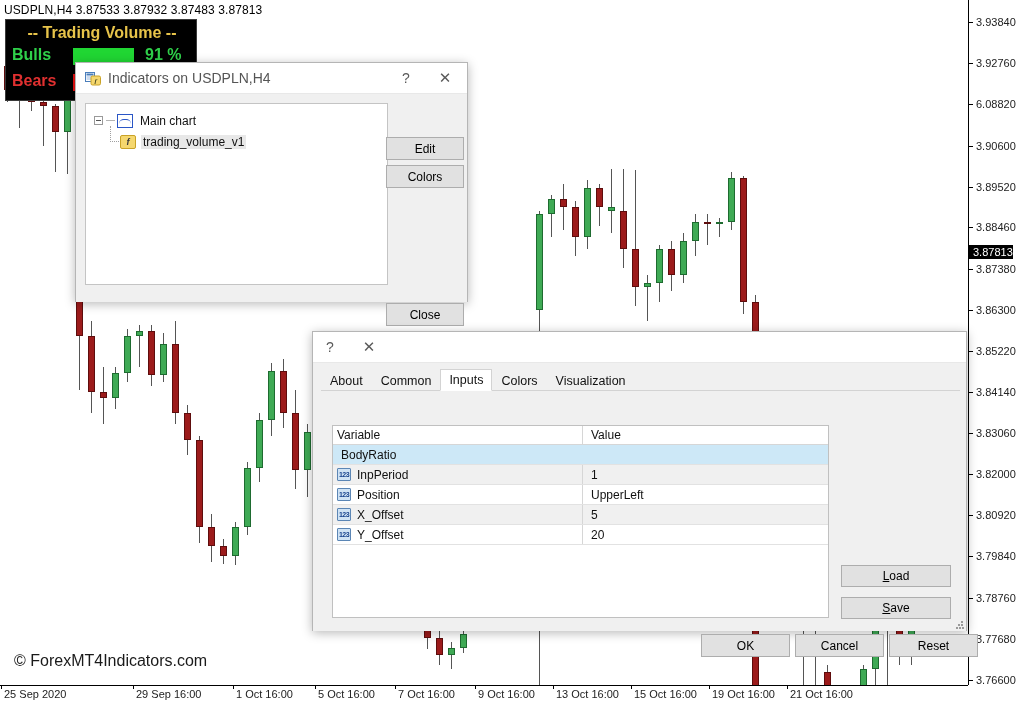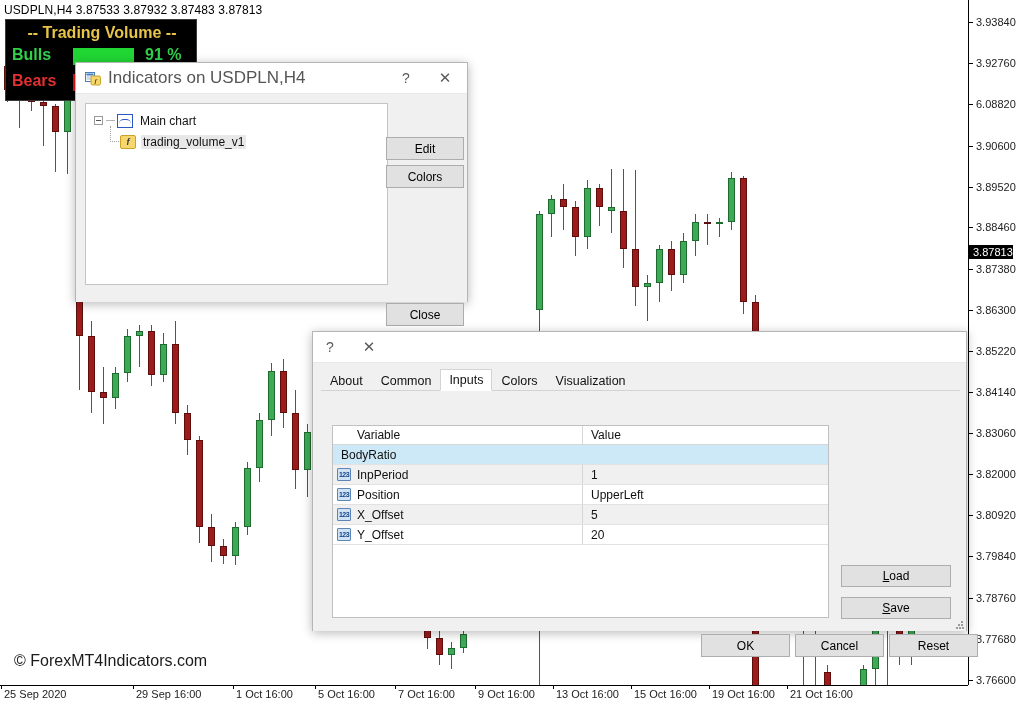--- a/index.html
+++ b/index.html
@@ -169,21 +169,21 @@
     align-items: center;
     border-bottom: 1px solid #e8e8e8;
   }
   .dlg-title-icon {
     width: 16px; height: 16px;
     margin-left: 9px; margin-right: 7px;
     flex: 0 0 auto;
     position: relative;
   }
   .dlg-title-text {
-    font-size: 17px;
+    font-size: 14px;
     color: #555555;
     white-space: nowrap;
     flex: 1 1 auto;
   }
   .dlg-btn-help, .dlg-btn-close {
     width: 34px; height: 30px;
     display: flex; align-items: center; justify-content: center;
     color: #5a5a5a;
     font-size: 14px;
     flex: 0 0 auto;
@@ -336,21 +336,21 @@
     overflow: hidden;
   }
   .grid-header {
     display: flex;
     height: 19px;
     background: #ffffff;
     border-bottom: 1px solid #d6d6d6;
     font-size: 12px;
     color: #111;
   }
-  .grid-header .gh-var  { width: 250px; padding-left: 24px; line-height: 19px; border-right: 1px solid #d6d6d6; }
+  .grid-header .gh-var  { width: 250px; padding-left: 4px; line-height: 19px; border-right: 1px solid #d6d6d6; }
   .grid-header .gh-val  { flex: 1; padding-left: 8px; line-height: 19px; }
   .grid-row {
     display: flex;
     height: 20px;
     font-size: 12px;
     color: #111;
     border-bottom: 1px solid #e2e2e2;
     align-items: center;
   }
   .grid-row.selected { background: #cde8f7; }

